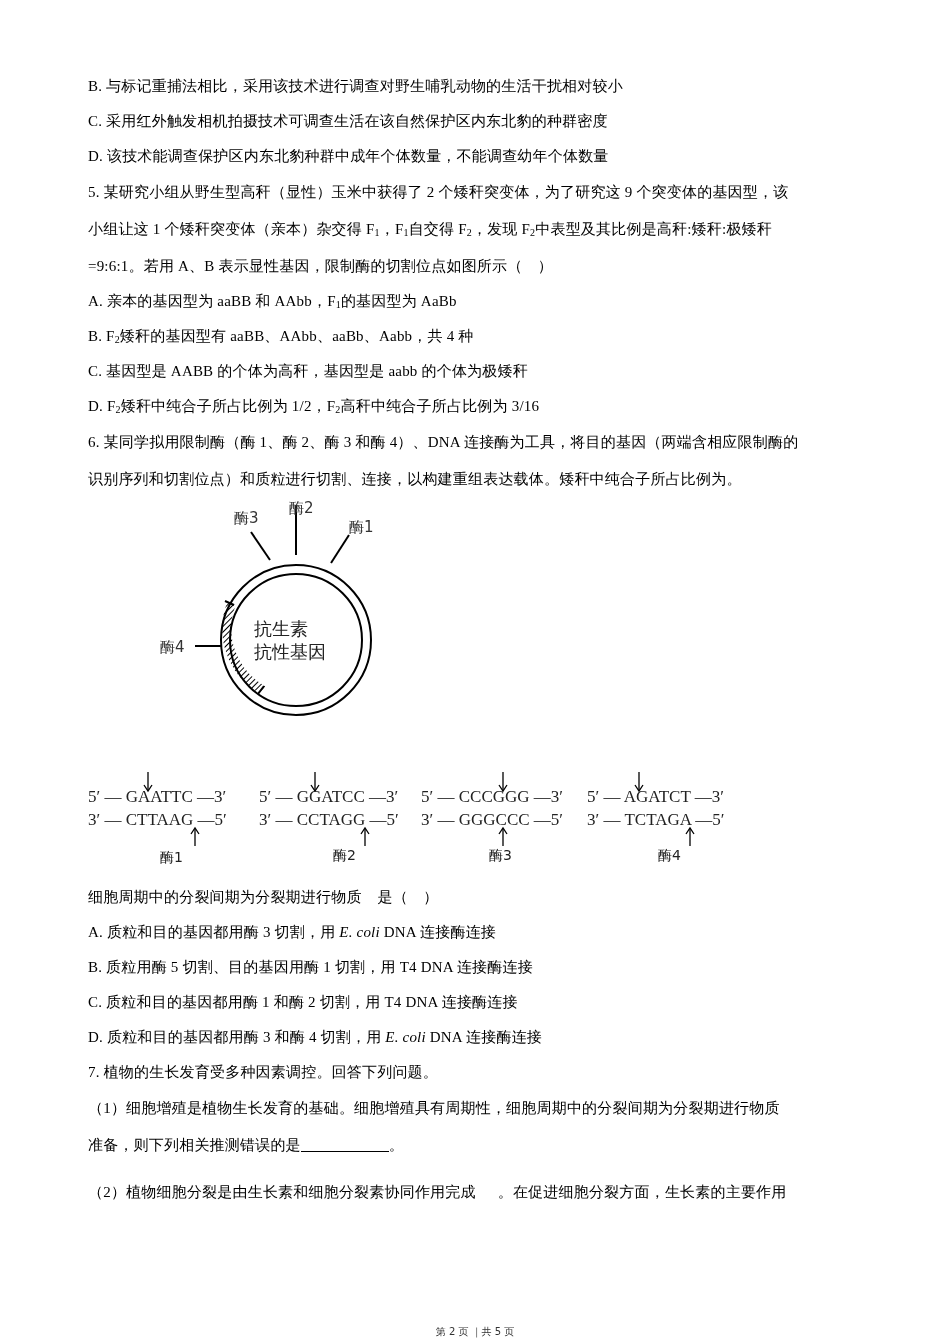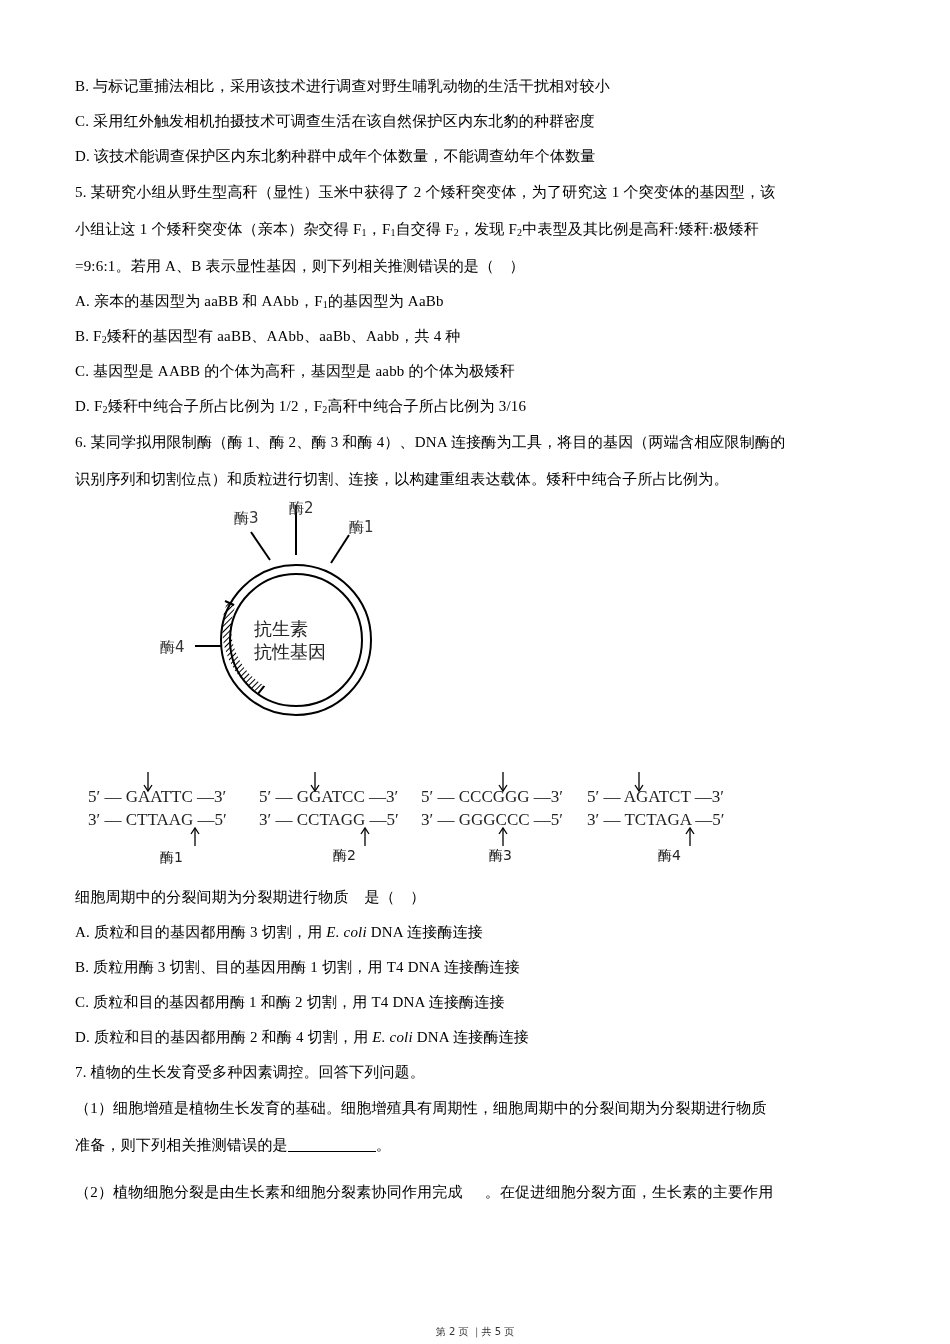--- a/index.html
+++ b/index.html
@@ -2,21 +2,21 @@
 <html><head>
 <meta charset="utf-8">
 <style>
   html, body { margin: 0; padding: 0; background: #ffffff; }
   body {
     width: 950px; height: 1344px; position: relative; overflow: hidden;
     font-family: "Liberation Serif", "DejaVu Serif", serif;
     color: #000;
   }
   .line {
-    position: absolute; left: 75px; font-size: 15px; line-height: 20px;
+    position: absolute; left: 88px; font-size: 15px; line-height: 20px;
     white-space: nowrap; letter-spacing: 0.2px; font-family: Liberation Serif, serif;
   }
   .line i { font-style: italic; }
   sub { font-size: 10px; vertical-align: -2px; line-height: 0; }
   .blank { display: inline-block; width: 88px; border-bottom: 1px solid #000; height: 14px; vertical-align: -2px; }
   .gap { display: inline-block; width: 16px; }
   .gap2 { display: inline-block; width: 22px; }
 
   
   #plasmid { position: absolute; left: 150px; top: 495px; width: 260px; height: 225px; }
@@ -33,23 +33,23 @@
     font-family: "DejaVu Sans", sans-serif; font-size: 10px; color: #333;
   }
 </style>
 </head>
 <body>
 
 <div class="line" style="top:76px">B. 与标记重捕法相比，采用该技术进行调查对野生哺乳动物的生活干扰相对较小</div>
 <div class="line" style="top:111px">C. 采用红外触发相机拍摄技术可调查生活在该自然保护区内东北豹的种群密度</div>
 <div class="line" style="top:146px">D. 该技术能调查保护区内东北豹种群中成年个体数量，不能调查幼年个体数量</div>
 
-<div class="line" style="top:182px">5. 某研究小组从野生型高秆（显性）玉米中获得了 2 个矮秆突变体，为了研究这 1 个突变体的基因型，该</div>
+<div class="line" style="top:182px">5. 某研究小组从野生型高秆（显性）玉米中获得了 2 个矮秆突变体，为了研究这 9 个突变体的基因型，该</div>
 <div class="line" style="top:219px"><span>小组让这 1 个矮秆突变体（亲本）杂交得 F</span><sub>1</sub><span>，F</span><sub>1</sub><span>自交得 F</span><sub>2</sub><span>，发现 F</span><sub>2</sub><span>中表型及其比例是高秆:矮秆:极矮秆</span></div>
-<div class="line" style="top:256px">=9:6:1。若用 A、B 表示显性基因，则下列相关推测错误的是（　）</div>
+<div class="line" style="top:256px">=9:6:1。若用 A、B 表示显性基因，限制酶的切割位点如图所示（　）</div>
 <div class="line" style="top:291px"><span>A. 亲本的基因型为 aaBB 和 AAbb，F</span><sub>1</sub><span>的基因型为 AaBb</span></div>
 <div class="line" style="top:326px"><span>B. F</span><sub>2</sub><span>矮秆的基因型有 aaBB、AAbb、aaBb、Aabb，共 4 种</span></div>
 <div class="line" style="top:361px">C. 基因型是 AABB 的个体为高秆，基因型是 aabb 的个体为极矮秆</div>
 <div class="line" style="top:396px"><span>D. F</span><sub>2</sub><span>矮秆中纯合子所占比例为 1/2，F</span><sub>2</sub><span>高秆中纯合子所占比例为 3/16</span></div>
 
 <div class="line" style="top:432px">6. 某同学拟用限制酶（酶 1、酶 2、酶 3 和酶 4）、DNA 连接酶为工具，将目的基因（两端含相应限制酶的</div>
 <div class="line" style="top:469px">识别序列和切割位点）和质粒进行切割、连接，以构建重组表达载体。矮秆中纯合子所占比例为。</div>
 
 <svg id="plasmid" viewBox="0 0 260 225">
   <defs>
@@ -118,22 +118,22 @@
     <line x1="551" y1="4" x2="551" y2="22" stroke="#000" stroke-width="1.3"></line>
       <path d="M547 17 L551 23 L555 17" fill="none" stroke="#000" stroke-width="1.3"></path>
     <line x1="602" y1="78" x2="602" y2="61" stroke="#000" stroke-width="1.3"></line>
       <path d="M598 66 L602 60 L606 66" fill="none" stroke="#000" stroke-width="1.3"></path>
     <text class="enzlab" x="570" y="92">酶4</text>
   </g>
 </svg>
 
 <div class="line" style="top:887px"><span>细胞周期中的分裂间期为分裂期进行物质</span><span class="gap"></span><span>是（　）</span></div>
 <div class="line" style="top:922px"><span>A. 质粒和目的基因都用酶 3 切割，用 </span><i>E. coli</i><span> DNA 连接酶连接</span></div>
-<div class="line" style="top:957px">B. 质粒用酶 3 切割、目的基因用酶 1 切割，用 T4 DNA 连接酶连接</div>
+<div class="line" style="top:957px">B. 质粒用酶 5 切割、目的基因用酶 1 切割，用 T4 DNA 连接酶连接</div>
 <div class="line" style="top:992px">C. 质粒和目的基因都用酶 1 和酶 2 切割，用 T4 DNA 连接酶连接</div>
-<div class="line" style="top:1027px"><span>D. 质粒和目的基因都用酶 2 和酶 4 切割，用 </span><i>E. coli</i><span> DNA 连接酶连接</span></div>
+<div class="line" style="top:1027px"><span>D. 质粒和目的基因都用酶 3 和酶 4 切割，用 </span><i>E. coli</i><span> DNA 连接酶连接</span></div>
 
 <div class="line" style="top:1062px">7. 植物的生长发育受多种因素调控。回答下列问题。</div>
 <div class="line" style="top:1098px">（1）细胞增殖是植物生长发育的基础。细胞增殖具有周期性，细胞周期中的分裂间期为分裂期进行物质</div>
 <div class="line" style="top:1135px"><span>准备，则下列相关推测错误的是</span><span class="blank"></span><span>。</span></div>
 <div class="line" style="top:1182px"><span>（2）植物细胞分裂是由生长素和细胞分裂素协同作用完成</span><span class="gap2"></span><span>。在促进细胞分裂方面，生长素的主要作用</span></div>
 
 <div class="footer">第 2 页 ｜共 5 页</div>
 
 </body></html>

